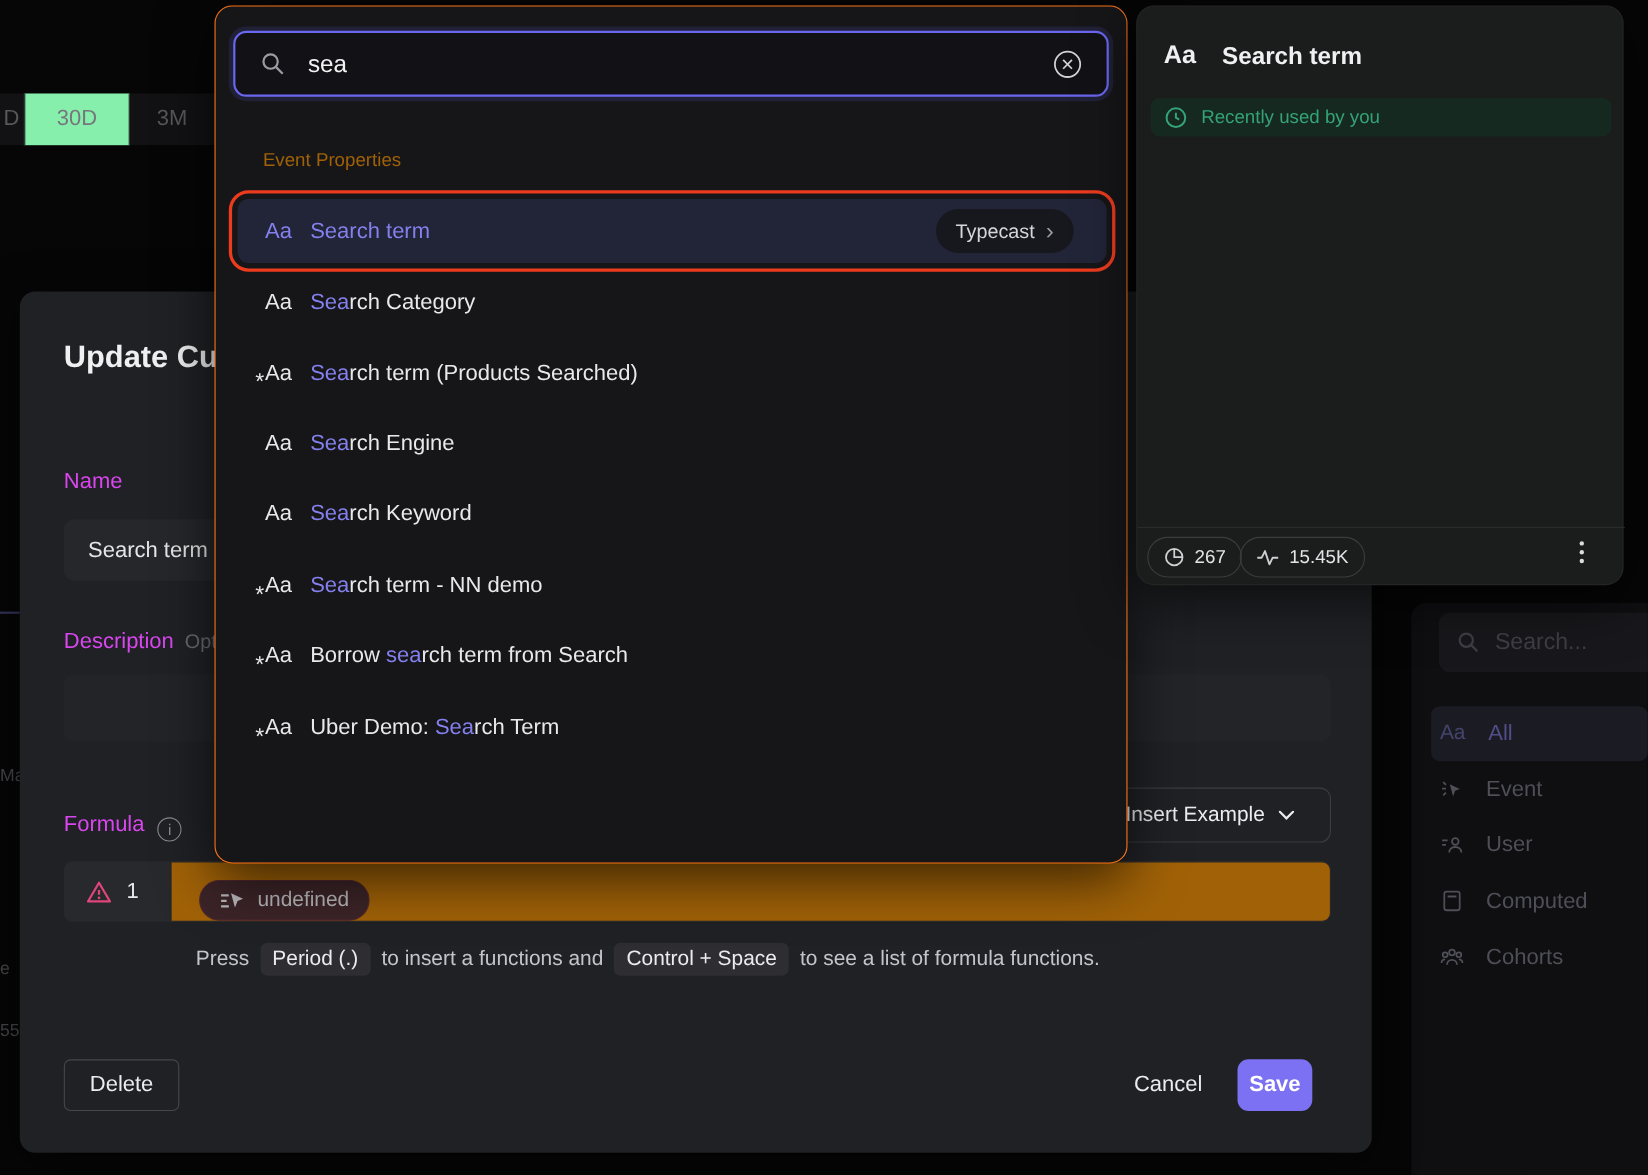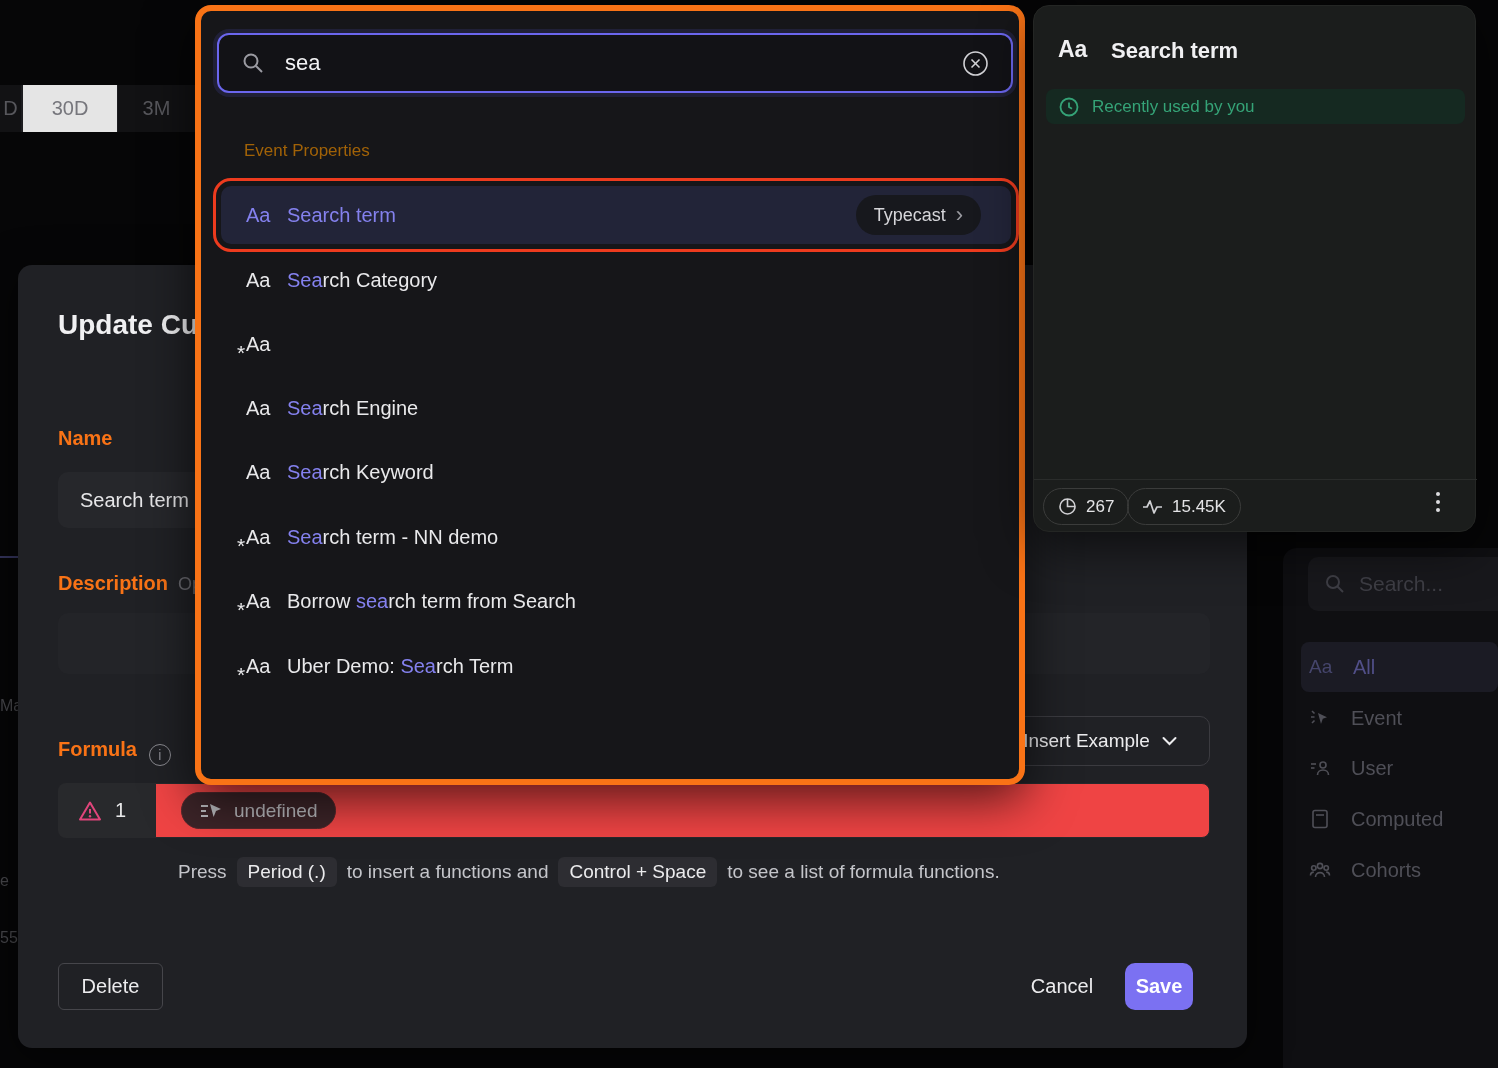--- a/index.html
+++ b/index.html
@@ -6,21 +6,21 @@
   html,body { width:1498px; height:1068px; overflow:hidden; background:#060607;
     font-family:"Liberation Sans","DejaVu Sans",sans-serif; }
   .abs { position:absolute; }
 
   
   #backdrop { position:absolute; inset:0; z-index:0; }
   .tabstrip { left:0; top:85px; width:196px; height:47px; background:#121214; display:flex; align-items:center; }
   .tab { height:47px; display:flex; align-items:center; justify-content:center;
     color:#57575c; font-size:20px; border-right:1px solid #1d1d20; }
   .tab.cut { width:22px; }
-  .tab.mid { width:96px; background:#e5e5e5; color:#76767c; border-left:1px solid #1d1d20; }
+  .tab.mid { width:96px; background:#86efac; color:#76767c; border-left:1px solid #1d1d20; }
   .tab.last { width:77px; border-right:none; }
   .frag { color:#47474b; font-size:16px; }
   .purple-dash { left:0; top:556px; width:18px; height:2px; background:#34345c; }
 
   
   #sidebar { left:1283px; top:548px; width:215px; height:520px; background:#0f0f12;
     border-top-left-radius:14px; z-index:1; overflow:hidden; }
   .sb-search { position:absolute; left:25px; top:9px; width:200px; height:54px; background:#18181c;
     border-radius:10px; display:flex; align-items:center; padding-left:16px; gap:13px; }
   .sb-search input { background:transparent; border:none; outline:none; color:#55555c;
@@ -29,50 +29,50 @@
   .sb-row { position:absolute; left:18px; right:0; height:50px; display:flex; align-items:center;
     padding-left:8px; gap:20px; color:#4f4f57; font-size:20px; }
   .sb-row.active { background:#1b1b24; border-radius:8px; color:#514f88; }
   .sb-aa { font-size:19px; color:#45456c; width:24px; }
   .sb-ic { width:22px; height:22px; flex:0 0 22px; }
 
   
   #modal { left:18px; top:265px; width:1229px; height:783px; background:#202125;
     border-radius:14px; z-index:2; box-shadow:0 8px 40px rgba(0,0,0,.55); }
   .m-title { left:40px; top:44px; font-size:28px; font-weight:700; color:#f0f0f2; }
-  .m-label { font-size:20px; font-weight:700; color:#f97316; }
+  .m-label { font-size:20px; font-weight:400; color:#d946ef; }
   .m-opt { font-size:18px; font-weight:400; color:#6a6a70; margin-left:10px; }
   .m-input { left:40px; top:207px; width:560px; height:56px; background:#26272b; border:none;
     border-radius:10px; color:#e6e6e8; font-size:20px; padding:0 22px; outline:none; font-family:inherit; }
   .m-textarea { left:40px; top:348px; width:1152px; height:61px; background:#232428; border-radius:10px; }
   .m-insert { left:972px; top:451px; width:220px; height:50px; border:1px solid #3b3b40; border-radius:10px;
     background:transparent; color:#ececee; font-size:19px; display:flex; align-items:center;
     justify-content:center; gap:12px; cursor:pointer; font-family:inherit; }
   .info-ic { display:inline-flex; width:22px; height:22px; border:1.5px solid #8a8a90; border-radius:50%;
     color:#8a8a90; font-size:14px; align-items:center; justify-content:center; font-style:normal;
     vertical-align:-4px; margin-left:12px; font-weight:400; }
   .f-gutter { left:40px; top:518px; width:97px; height:55px; background:#28292c;
     border-radius:8px 0 0 8px; display:flex; align-items:center; gap:13px; padding-left:20px;
     color:#e8e8ea; font-size:20px; }
-  .f-input { left:137px; top:518px; width:1055px; height:55px; background:#ef4444;
-    border:1px solid #28282c; border-radius:0 8px 8px 0; display:flex; align-items:center; padding-left:25px; }
+  .f-input { left:137px; top:518px; width:1055px; height:55px; background:#a16207;
+    border:1px solid #28282c; border-radius:0 8px 8px 0; display:flex; align-items:flex-end; padding-left:25px; }
   .f-token { height:37px; background:#3c2428; border:1px solid #53282c; border-radius:19px;
     display:flex; align-items:center; gap:12px; padding:0 18px; color:#b9b9bd; font-size:19px; }
   .helper { left:160px; top:592px; font-size:19px; color:#c4c5ca; display:flex; align-items:center; gap:10px; }
   .kbd { background:#2d2d32; border-radius:6px; padding:4px 11px; color:#ebebed; }
   .btn-delete { left:40px; top:698px; width:105px; height:47px; background:transparent;
     border:1px solid #46464b; border-radius:6px; color:#ececee; font-size:20px; cursor:pointer; font-family:inherit; }
   .btn-cancel { left:994px; top:698px; width:100px; height:47px; background:transparent; border:none;
     color:#ececee; font-size:20px; cursor:pointer; font-family:inherit; }
   .btn-save { left:1107px; top:698px; width:68px; height:47px; background:#7b71f2; border:none;
     border-radius:10px; color:#ffffff; font-size:20px; font-weight:600; cursor:pointer; font-family:inherit; }
 
   
   #dropdown { left:195px; top:5px; width:830px; height:780px; background:#161619;
-    border:6px solid #f97316; border-radius:16px; z-index:3; box-shadow:0 14px 50px rgba(0,0,0,.65); }
+    border:1px solid #f97316; border-radius:16px; z-index:3; box-shadow:0 14px 50px rgba(0,0,0,.65); }
   .dd-search { left:16px; top:22px; width:796px; height:60px; background:#121216;
     border:2px solid #6b66ee; border-radius:12px; box-shadow:0 0 0 4px rgba(90,85,220,.16);
     display:flex; align-items:center; padding:0 22px; gap:20px; }
   .dd-search input { flex:1; background:transparent; border:none; outline:none; color:#f2f2f4;
     font-size:22px; font-family:inherit; }
   .dd-section { left:43px; top:130px; font-size:17px; color:#a16207; }
   .dd-row { position:absolute; left:20px; width:790px; height:58px; display:flex; align-items:center;
     padding:0 0 0 25px; border-radius:10px; cursor:pointer; }
   .dd-row.selected { background:#222438; outline:3px solid #ed3b1e; outline-offset:5px; }
   .dd-aa { position:relative; width:30px; font-size:20px; font-weight:500; color:#e8e8ea; flex:0 0 30px; }
@@ -252,20 +252,21 @@
     </span>
   </div>
 
   <div class="dd-row" style="top:240px">
     <span class="dd-aa">Aa</span>
     <span class="dd-text"><span class="hl">Sea</span><span>rch Category</span></span>
   </div>
 
   <div class="dd-row" style="top:304px">
     <span class="dd-aa"><span>Aa</span><span class="dd-star">*</span></span>
+    <span class="dd-text"><span class="hl">Sea</span><span>rch term (Products Searched)</span></span>
   </div>
 
   <div class="dd-row" style="top:368px">
     <span class="dd-aa">Aa</span>
     <span class="dd-text"><span class="hl">Sea</span><span>rch Engine</span></span>
   </div>
 
   <div class="dd-row" style="top:432px">
     <span class="dd-aa">Aa</span>
     <span class="dd-text"><span class="hl">Sea</span><span>rch Keyword</span></span>

